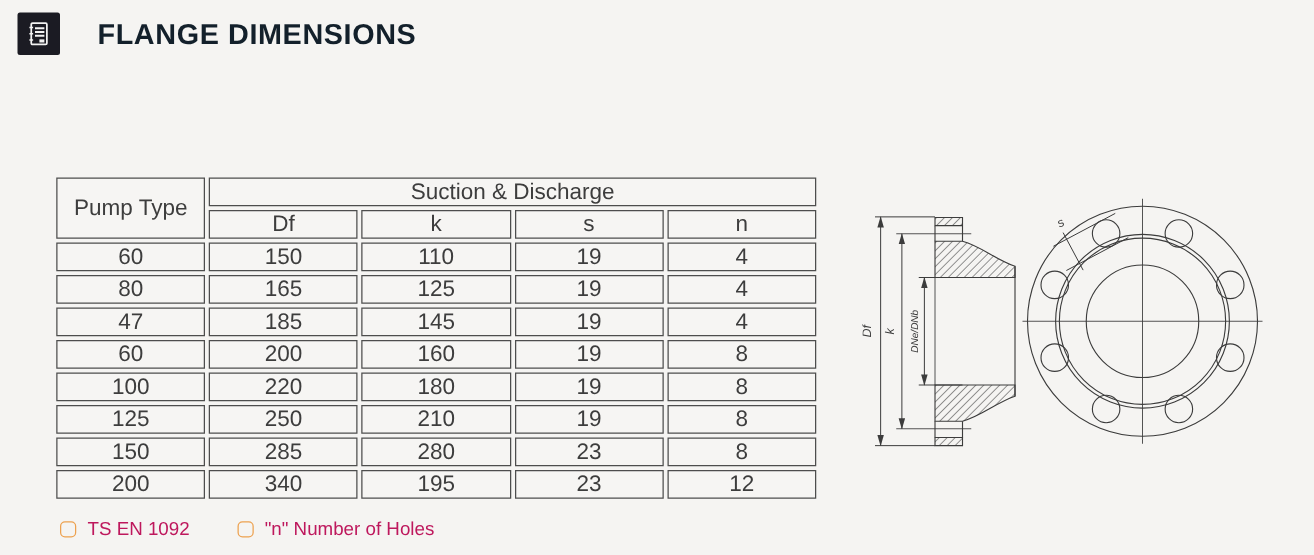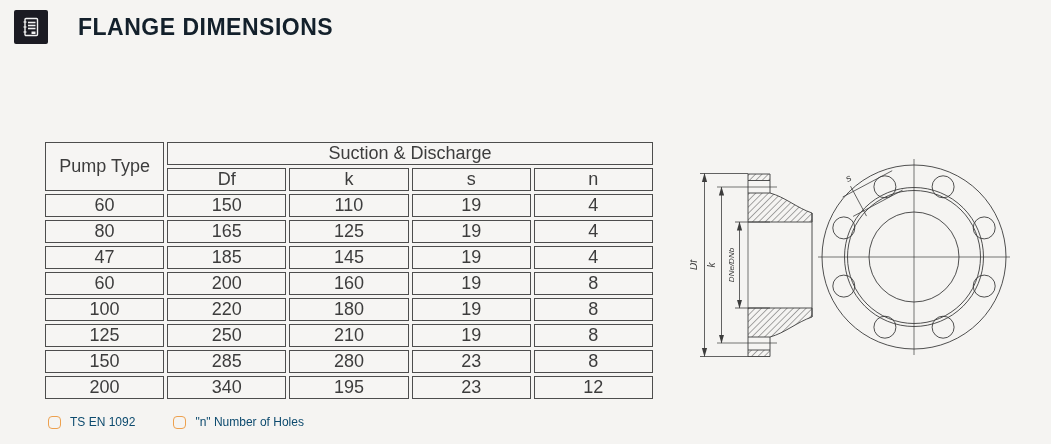--- a/index.html
+++ b/index.html
@@ -35,21 +35,21 @@
     border:1px solid #4d4d4d;
     background:#f6f5f3;
     text-align:center;vertical-align:middle;
     font-weight:normal;
     height:21px;padding:0 2px;
     white-space:nowrap;overflow:hidden;
   }
 
   
   .notes{position:absolute;left:48px;top:415px;display:flex;gap:38px;align-items:center;}
-  .note{display:flex;align-items:center;gap:9px;font-size:12px;color:#0c4a6e;text-align:right;}
+  .note{display:flex;align-items:center;gap:9px;font-size:15px;color:#be185d;text-align:right;}
   .bullet{
     width:11px;height:11px;border:1.6px solid #eda14f;border-radius:4px;
     background:transparent;flex:0 0 auto;
   }
 
   
   svg.drawing{position:absolute;left:690px;top:140px;}
   .dimlabel{font-family:"Liberation Sans",sans-serif;font-style:italic;fill:#3c3c3c;}
 </style>
 </head>

